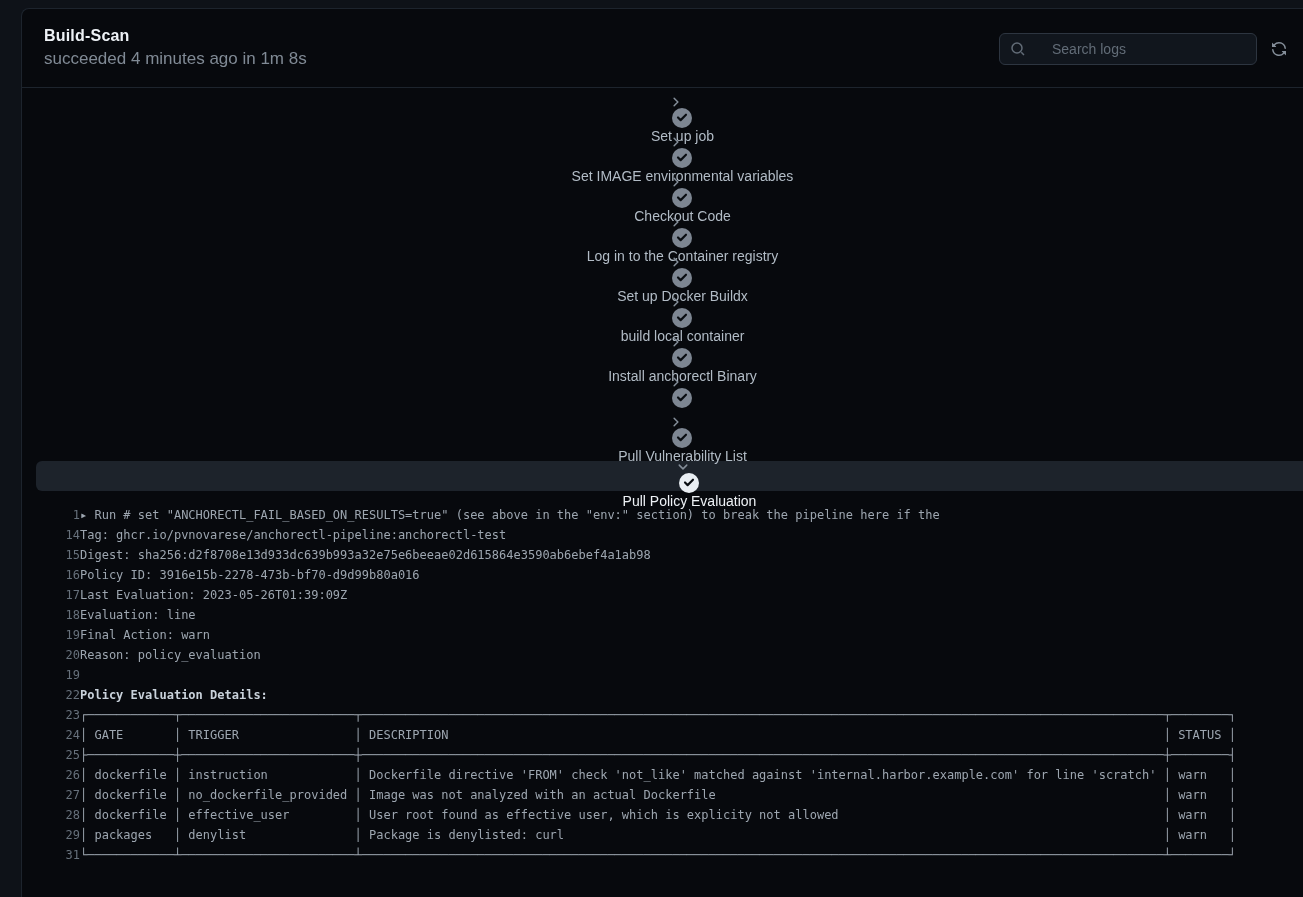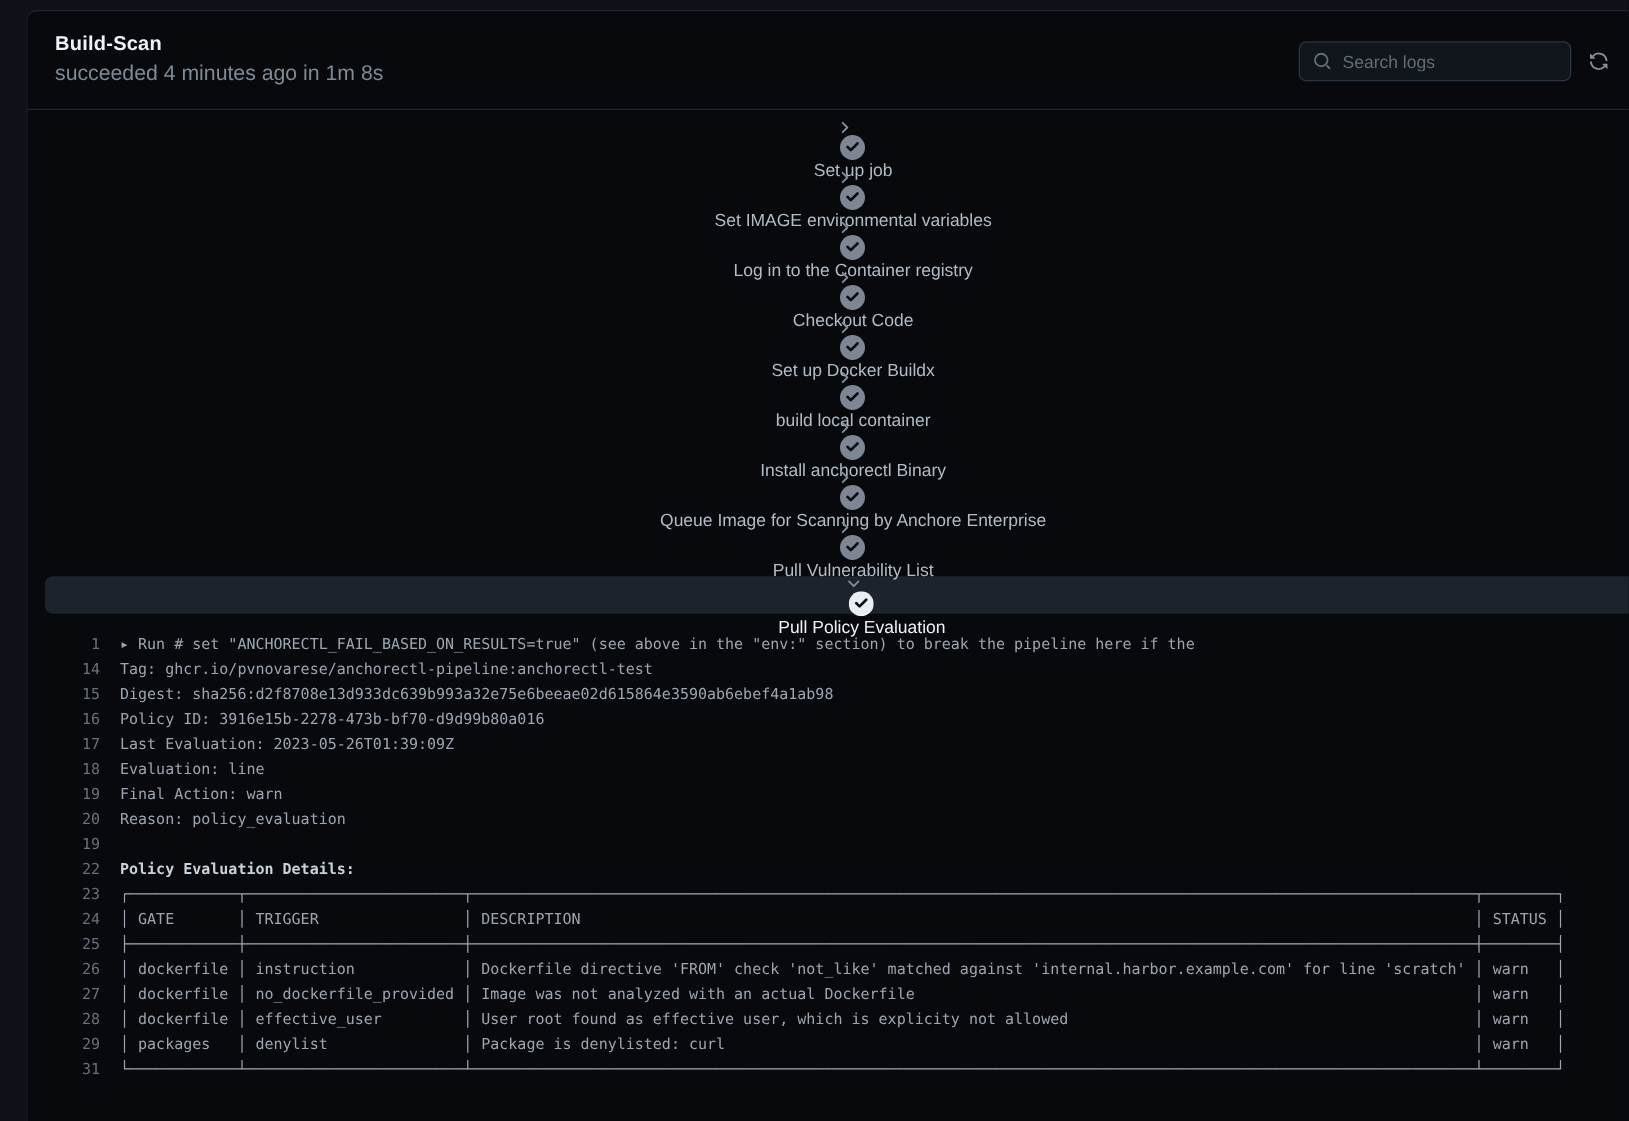--- a/index.html
+++ b/index.html
@@ -29,26 +29,27 @@
     letter-spacing:.2px;
   }
   .job-subtitle{
     margin:4px 0 0 0;font-size:17px;color:var(--text-secondary);
   }
   .header-actions{
     position:absolute;right:14px;top:24px;
     display:flex;align-items:center;gap:12px;
   }
   .search-box{
-    position:relative;width:218px;height:32px;
+    position:relative;width:258px;height:32px;
     background:var(--input-bg);
     border:1px solid var(--input-border);
     border-radius:6px;
     display:flex;align-items:center;
     box-sizing:border-box;
+    gap:18px;
   }
   .search-box .mag{margin:0 6px 0 10px;flex:none;color:var(--text-muted);display:flex;}
   .search-box input{
     background:transparent;border:none;outline:none;
     color:var(--text-primary);font-size:14px;width:100%;
     font-family:"Liberation Sans","DejaVu Sans",sans-serif;
   }
   .search-box input::placeholder{color:var(--text-muted);}
   .refresh-btn{
     background:transparent;border:none;padding:2px;cursor:pointer;
@@ -77,21 +78,21 @@
   .log-line{
     display:flex;height:20px;line-height:20px;
     font-family:"DejaVu Sans Mono","Liberation Mono",monospace;
     font-size:12px;color:var(--log-text);
     white-space:pre;cursor:pointer;
   }
   .log-line .ln{
     flex:none;width:58px;text-align:right;
     color:var(--log-num);user-select:none;
   }
-  .log-line .lt{margin-left:16px;}
+  .log-line .lt{}
   .log-line.bold .lt{font-weight:700;color:var(--log-bold);}
 </style>
 </head>
 <body>
 
 <div class="panel">
 
   <header class="job-header">
     <h1 class="job-title">Build-Scan</h1>
     <p class="job-subtitle">succeeded 4 minutes ago in 1m 8s</p>
@@ -149,48 +150,48 @@
           <svg width="12" height="12" viewBox="0 0 16 16">
             <path fill="none" stroke="currentColor" stroke-width="2" stroke-linecap="round" stroke-linejoin="round" d="M5.5 3l5 5-5 5"></path>
           </svg>
         </span>
         <span class="check">
           <svg width="20" height="20" viewBox="0 0 16 16">
             <circle cx="8" cy="8" r="8" fill="currentColor"></circle>
             <path d="M11.2 5.4 6.9 9.7 4.8 7.6" fill="none" stroke="#090d12" stroke-width="1.7" stroke-linecap="round" stroke-linejoin="round"></path>
           </svg>
         </span>
+        <span class="label">Checkout Code</span>
+      </div>
+      <div class="step">
+        <span class="chev">
+          <svg width="12" height="12" viewBox="0 0 16 16">
+            <path fill="none" stroke="currentColor" stroke-width="2" stroke-linecap="round" stroke-linejoin="round" d="M5.5 3l5 5-5 5"></path>
+          </svg>
+        </span>
+        <span class="check">
+          <svg width="20" height="20" viewBox="0 0 16 16">
+            <circle cx="8" cy="8" r="8" fill="currentColor"></circle>
+            <path d="M11.2 5.4 6.9 9.7 4.8 7.6" fill="none" stroke="#090d12" stroke-width="1.7" stroke-linecap="round" stroke-linejoin="round"></path>
+          </svg>
+        </span>
         <span class="label">Log in to the Container registry</span>
       </div>
       <div class="step">
         <span class="chev">
           <svg width="12" height="12" viewBox="0 0 16 16">
             <path fill="none" stroke="currentColor" stroke-width="2" stroke-linecap="round" stroke-linejoin="round" d="M5.5 3l5 5-5 5"></path>
           </svg>
         </span>
         <span class="check">
           <svg width="20" height="20" viewBox="0 0 16 16">
             <circle cx="8" cy="8" r="8" fill="currentColor"></circle>
             <path d="M11.2 5.4 6.9 9.7 4.8 7.6" fill="none" stroke="#090d12" stroke-width="1.7" stroke-linecap="round" stroke-linejoin="round"></path>
           </svg>
         </span>
-        <span class="label">Checkout Code</span>
-      </div>
-      <div class="step">
-        <span class="chev">
-          <svg width="12" height="12" viewBox="0 0 16 16">
-            <path fill="none" stroke="currentColor" stroke-width="2" stroke-linecap="round" stroke-linejoin="round" d="M5.5 3l5 5-5 5"></path>
-          </svg>
-        </span>
-        <span class="check">
-          <svg width="20" height="20" viewBox="0 0 16 16">
-            <circle cx="8" cy="8" r="8" fill="currentColor"></circle>
-            <path d="M11.2 5.4 6.9 9.7 4.8 7.6" fill="none" stroke="#090d12" stroke-width="1.7" stroke-linecap="round" stroke-linejoin="round"></path>
-          </svg>
-        </span>
         <span class="label">Set up Docker Buildx</span>
       </div>
       <div class="step">
         <span class="chev">
           <svg width="12" height="12" viewBox="0 0 16 16">
             <path fill="none" stroke="currentColor" stroke-width="2" stroke-linecap="round" stroke-linejoin="round" d="M5.5 3l5 5-5 5"></path>
           </svg>
         </span>
         <span class="check">
           <svg width="20" height="20" viewBox="0 0 16 16">
@@ -219,21 +220,20 @@
           <svg width="12" height="12" viewBox="0 0 16 16">
             <path fill="none" stroke="currentColor" stroke-width="2" stroke-linecap="round" stroke-linejoin="round" d="M5.5 3l5 5-5 5"></path>
           </svg>
         </span>
         <span class="check">
           <svg width="20" height="20" viewBox="0 0 16 16">
             <circle cx="8" cy="8" r="8" fill="currentColor"></circle>
             <path d="M11.2 5.4 6.9 9.7 4.8 7.6" fill="none" stroke="#090d12" stroke-width="1.7" stroke-linecap="round" stroke-linejoin="round"></path>
           </svg>
         </span>
-        <span class="label">Queue Image for Scanning by Anchore Enterprise</span>
       </div>
       <div class="step">
         <span class="chev">
           <svg width="12" height="12" viewBox="0 0 16 16">
             <path fill="none" stroke="currentColor" stroke-width="2" stroke-linecap="round" stroke-linejoin="round" d="M5.5 3l5 5-5 5"></path>
           </svg>
         </span>
         <span class="check">
           <svg width="20" height="20" viewBox="0 0 16 16">
             <circle cx="8" cy="8" r="8" fill="currentColor"></circle>

